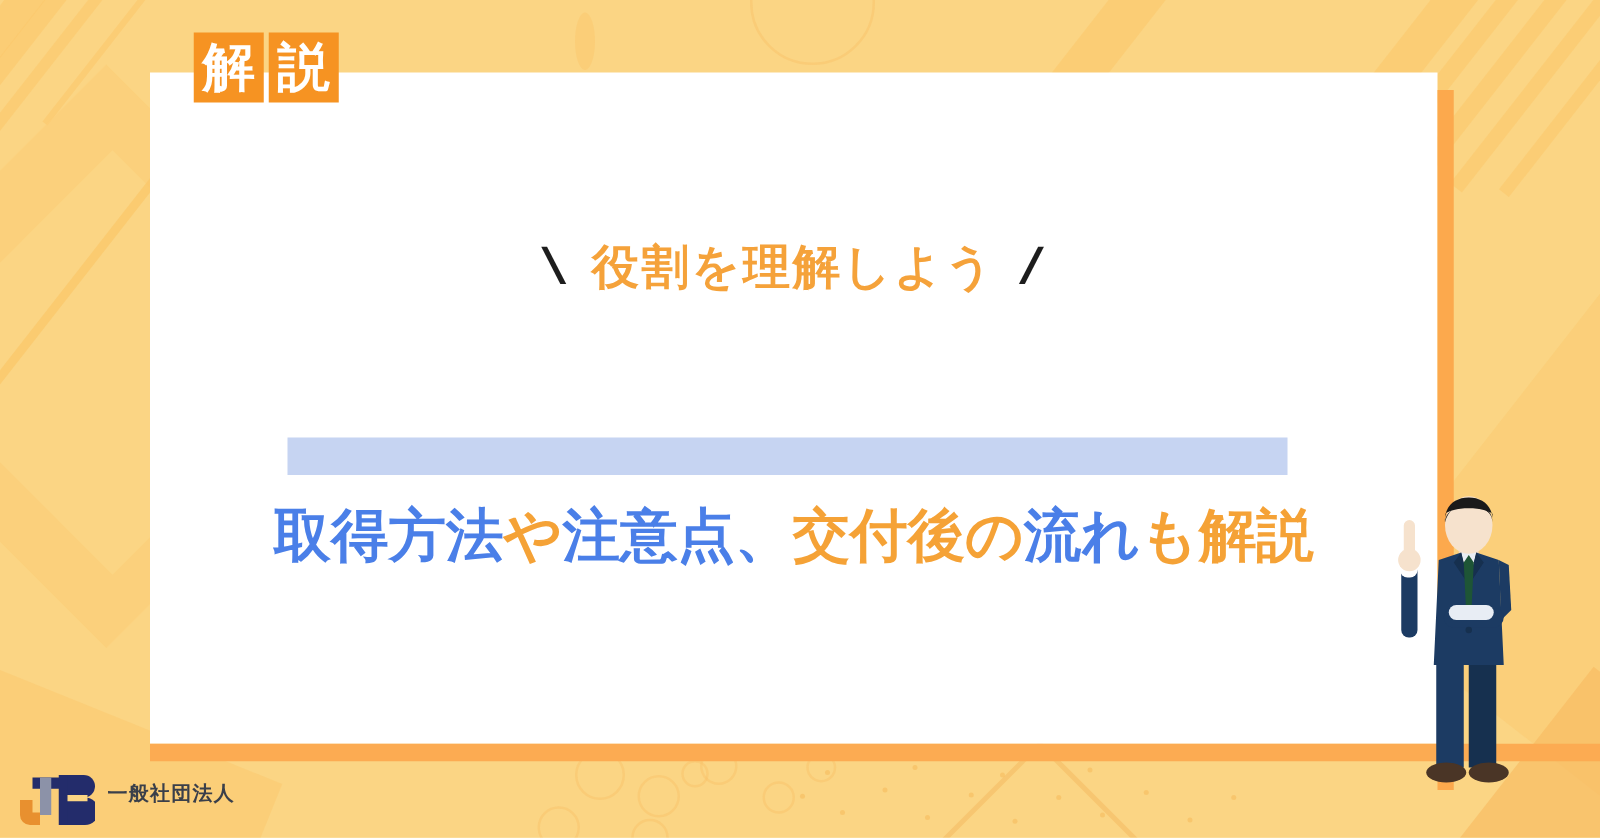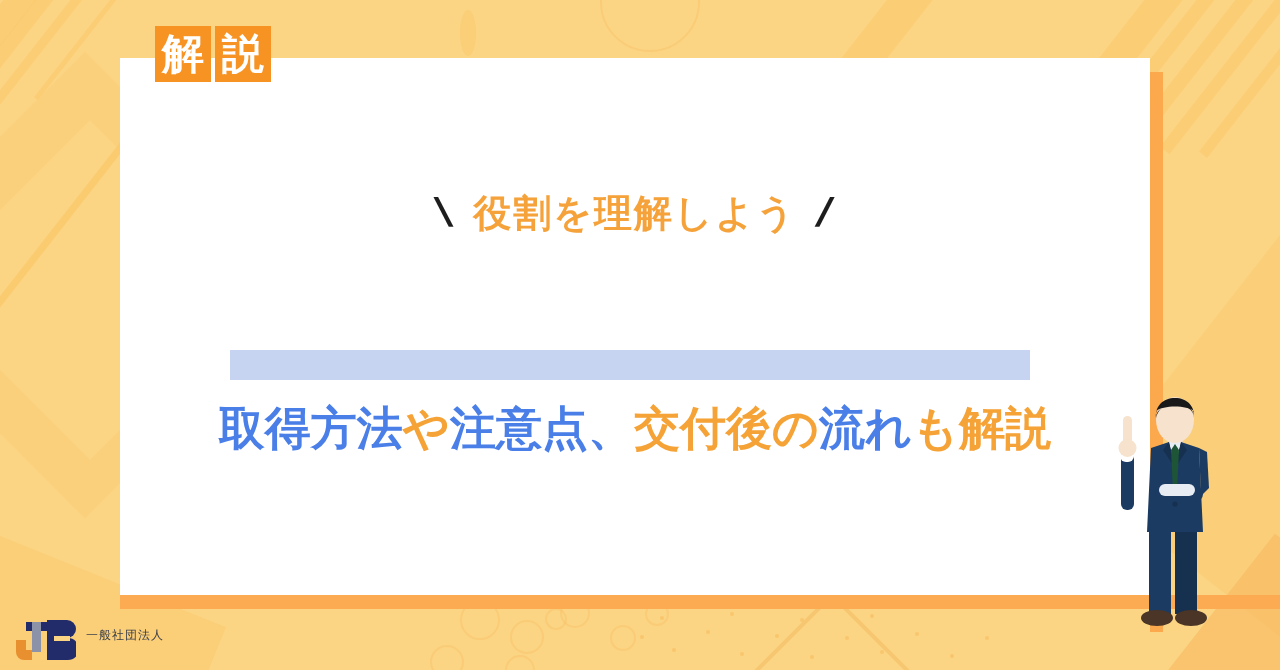--- a/index.html
+++ b/index.html
@@ -80,21 +80,21 @@
   .sb-blue{color:#4A7FE8;}
   .sb-orange{color:#F5A236;}
 
   
   .person{position:absolute;left:1115px;top:392px;width:120px;height:240px;z-index:7;}
 
   
   .logo{position:absolute;left:14px;top:612px;display:flex;align-items:center;gap:10px;z-index:8;}
   .logo-mark{width:62px;height:50px;}
   .logo-text{display:flex;flex-direction:column;justify-content:center;}
-  .logo-small{font-size:12px;color:#3A3F4A;font-weight:400;letter-spacing:1px;line-height:1.1;margin-bottom:2px;}
+  .logo-small{font-size:16px;color:#3A3F4A;font-weight:700;letter-spacing:1px;line-height:1.1;margin-bottom:2px;}
   .logo-big{font-size:25px;color:#3A3F4A;font-weight:700;letter-spacing:1px;line-height:1.05;}
 </style>
 </head>
 <body>
 
 <div id="stage">
 
   <div class="bg-base"></div>
 
   <div class="deco stripe" style="left:-40px;top:-70px;width:26px;height:260px;transform:rotate(38deg);"></div>

